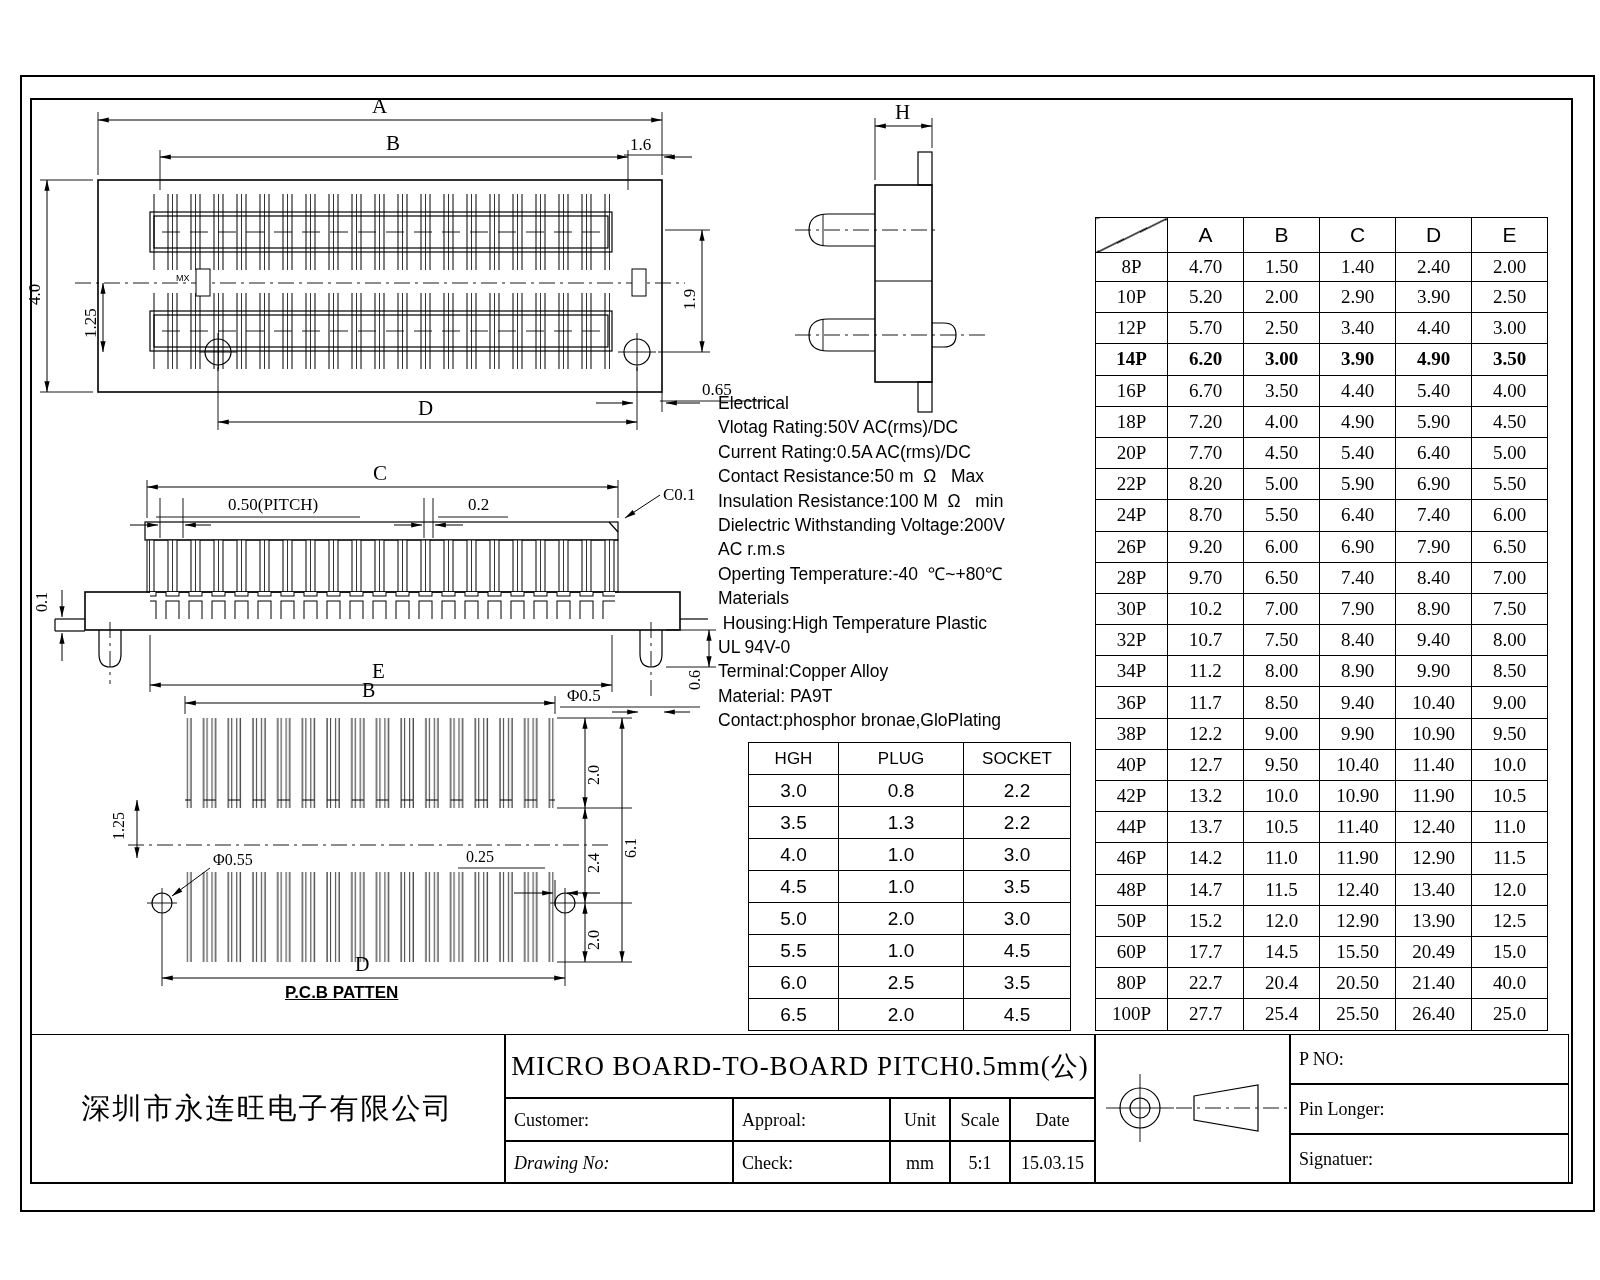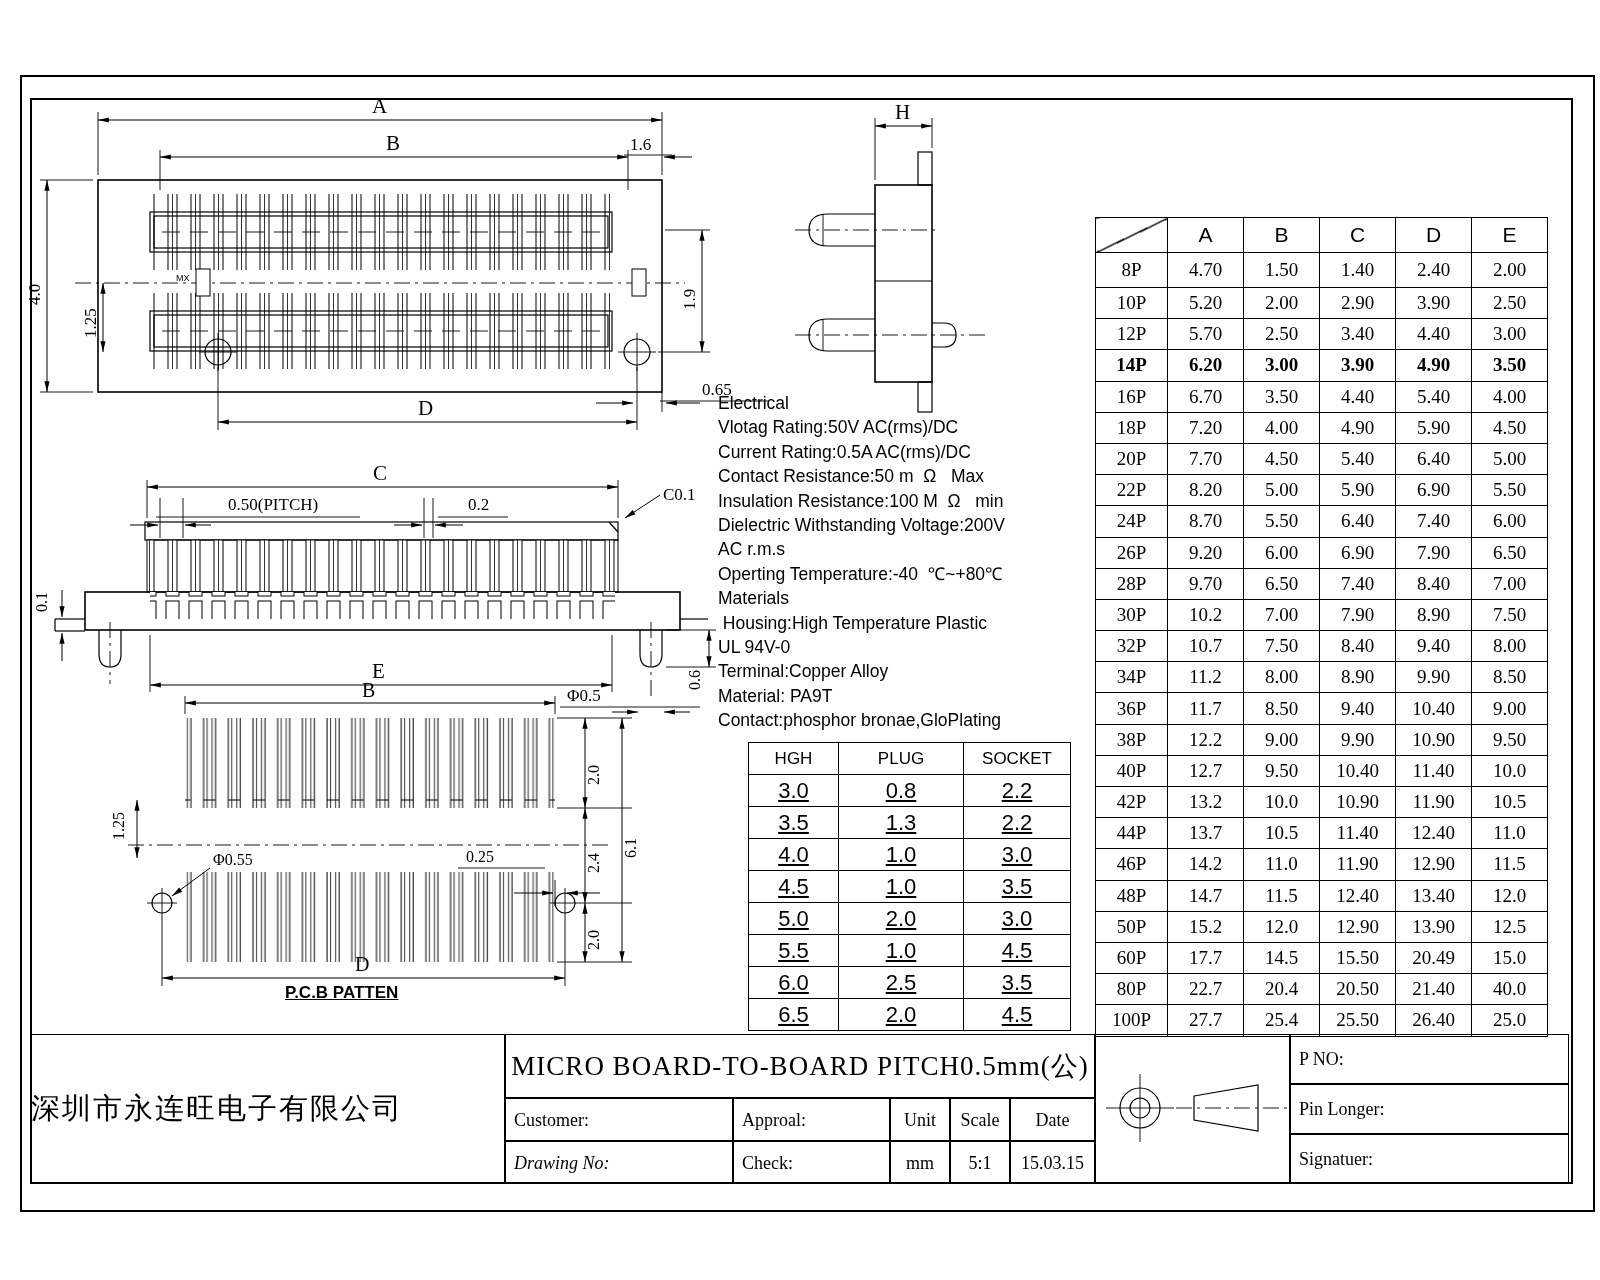--- a/index.html
+++ b/index.html
@@ -17,26 +17,26 @@
   .serif{font-family:"Liberation Serif",serif;}
   
   table{border-collapse:collapse;table-layout:fixed;background:transparent;}
   #dimtable td,#dimtable th{border:1.5px solid #000;text-align:center;padding:0;overflow:hidden;}
   #dimtable th{font-family:"Liberation Sans",sans-serif;font-size:21px;font-weight:normal;}
   #dimtable td{font-family:"Liberation Serif",serif;font-size:19px;}
   #dimtable td.rowlab{font-size:19px;}
   #dimtable th.diag{background:linear-gradient(to bottom right,transparent 48.8%,#000 48.8%,#000 51.2%,transparent 51.2%);}
   #hghtable td,#hghtable th{border:1.5px solid #000;text-align:center;padding:0;font-weight:normal;}
   #hghtable th{font-size:17px;}
-  #hghtable td{font-size:22px;text-decoration:underline;}
+  #hghtable td{font-size:19px;}
   .spec{position:absolute;left:718px;top:391px;width:360px;}
   .spec div{font-size:17.5px;line-height:24.4px;white-space:pre;}
   .cell{position:absolute;border:1.6px solid #000;background:transparent;box-sizing:border-box;}
   .tb-label{font-family:"Liberation Serif",serif;font-size:18px;line-height:1;}
-  .company{display:flex;align-items:center;font-size:29px;letter-spacing:2px;}
+  .company{display:flex;align-items:center;justify-content:center;font-size:29px;letter-spacing:2px;}
   .titlecell{display:flex;align-items:center;justify-content:center;font-family:"Liberation Serif",serif;font-size:27px;letter-spacing:1px;white-space:nowrap;}
   .lab-left{display:flex;align-items:center;padding-left:8px;}
   .lab-center{display:flex;align-items:center;justify-content:center;}
   .caption{font-weight:bold;text-decoration:underline;font-size:17px;}
 </style>
 </head>
 <body>
 
 <svg class="abs" style="left:0;top:0;" width="1600" height="1280" viewBox="0 0 1600 1280">
   <defs>
@@ -292,21 +292,21 @@
       <th class="diag"></th>
       <th>A</th>
       <th>B</th>
       <th>C</th>
       <th>D</th>
       <th>E</th>
     </tr>
   </thead>
   <tbody>
 
-      <tr style="height:35px;">
+      <tr style="height:29px;">
         <td class="rowlab">8P</td>
         <td>4.70</td>
         <td>1.50</td>
         <td>1.40</td>
         <td>2.40</td>
         <td>2.00</td>
       </tr>
 
       <tr style="height:31.2px;">
         <td class="rowlab">10P</td>

